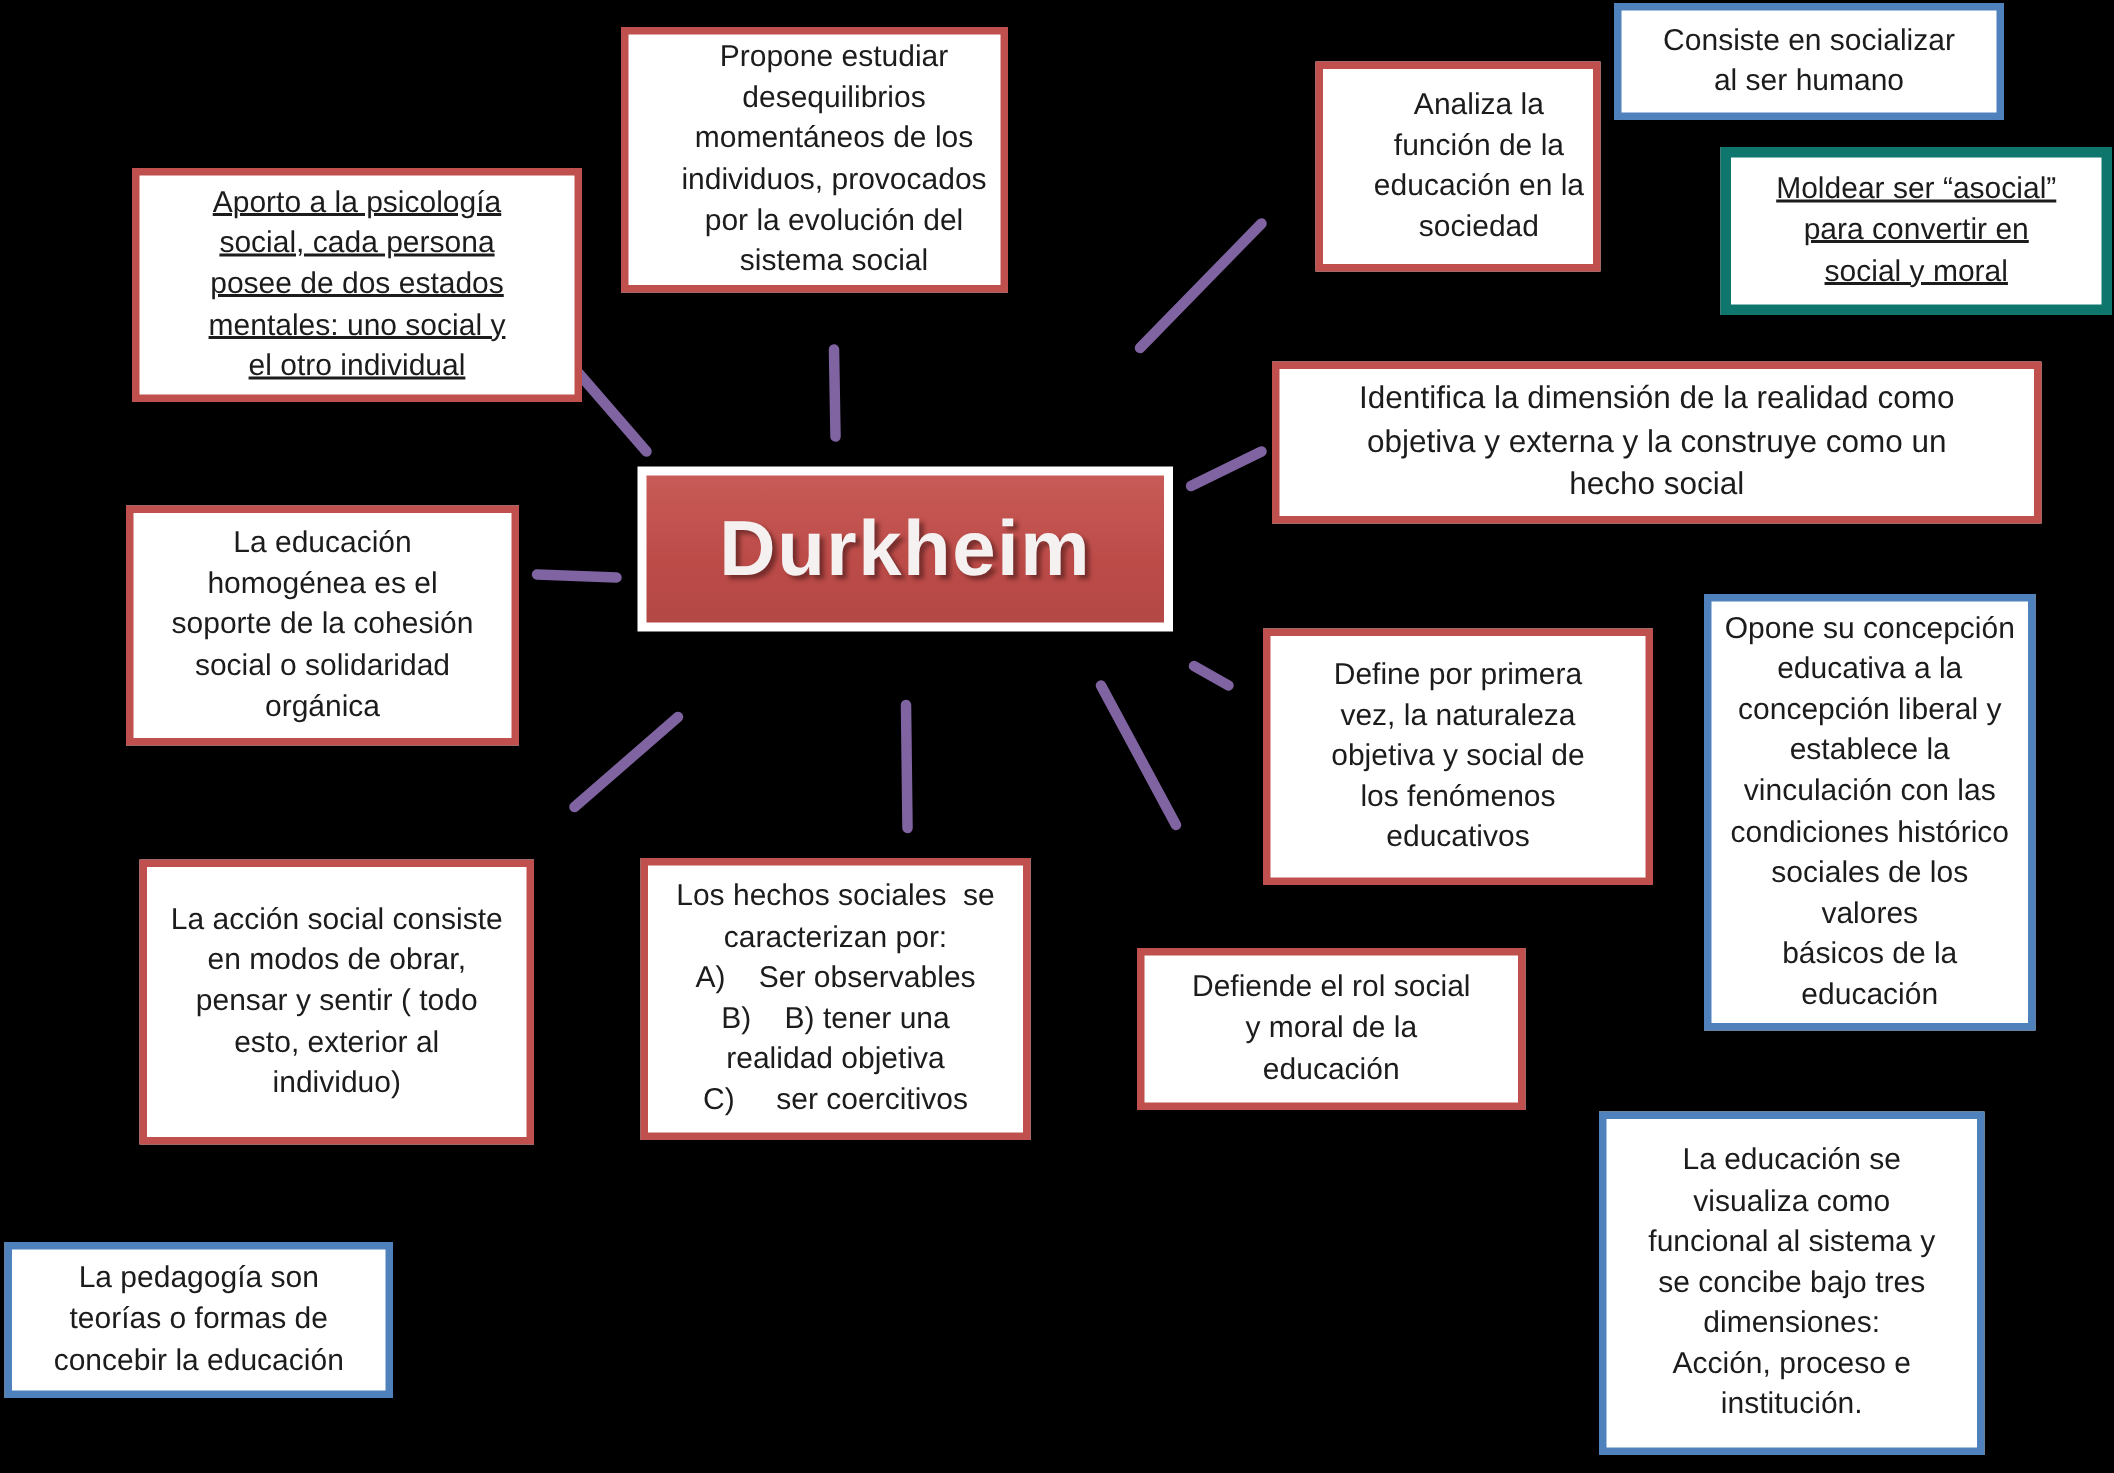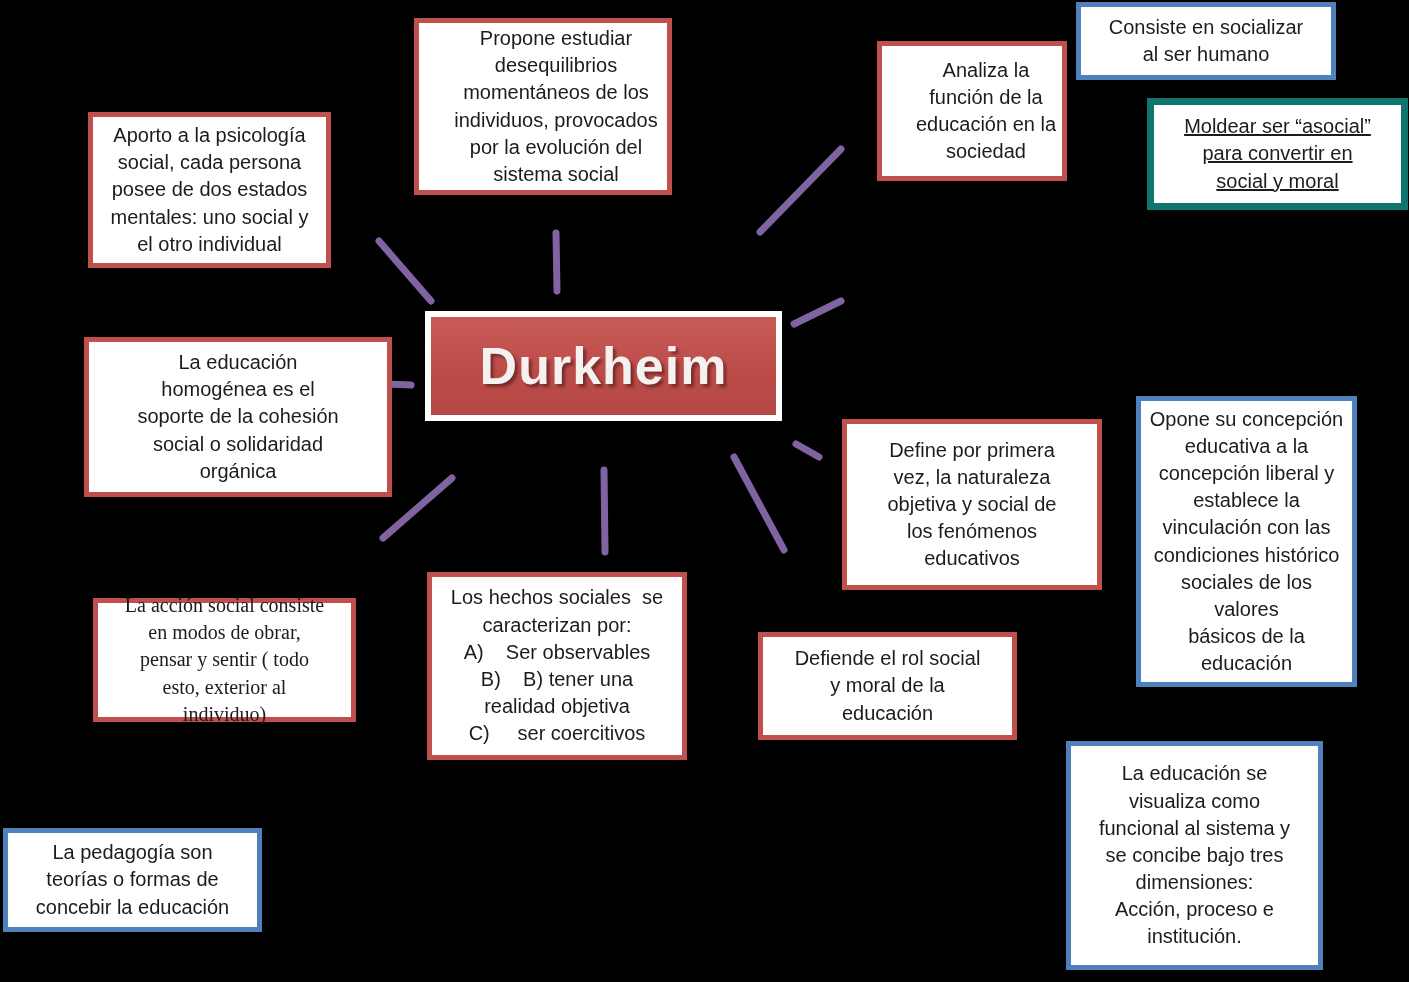--- a/index.html
+++ b/index.html
@@ -37,30 +37,30 @@
     font-size: 20px;
     line-height: 1.36;
     padding: 4px 6px;
   }
   .node .node-text { white-space: pre-line; }
   .node.list-box .node-text { white-space: pre-wrap; }
   .red   { border: 5px solid #C0504D; }
   .blue  { border: 5px solid #4F81BD; }
   .green { border: 7px solid #0f766e; text-decoration: underline; }
 
-  #b-aporto     { left: 88px;   top: 112px; width: 243px; height: 156px; }
+  #b-aporto     { left: 88px;   top: 112px; width: 300px; height: 156px; text-decoration: underline; }
   #b-propone    { left: 414px;  top: 18px;  width: 258px; height: 177px; padding-left: 32px; }
   #b-analiza    { left: 877px;  top: 41px;  width: 190px; height: 140px; justify-content: flex-end; }
   #b-consiste   { left: 1076px; top: 2px;   width: 260px; height: 78px;  }
   #b-moldear    { left: 1147px; top: 98px;  width: 261px; height: 112px; }
   #b-identifica { left: 848px;  top: 241px; width: 513px; height: 108px; font-size: 21px; }
-  #b-homogenea  { left: 84px;   top: 337px; width: 308px; height: 160px; }
+  #b-homogenea  { left: 84px;   top: 337px; width: 262px; height: 160px; }
   #b-define     { left: 842px;  top: 419px; width: 260px; height: 171px; }
   #b-opone      { left: 1136px; top: 396px; width: 221px; height: 291px; }
-  #b-accion     { left: 93px;   top: 598px; width: 263px; height: 124px; font-family: Liberation Serif, serif; }
+  #b-accion     { left: 93px;   top: 573px; width: 263px; height: 190px; }
   #b-hechos     { left: 427px;  top: 572px; width: 260px; height: 188px; }
   #b-defiende   { left: 758px;  top: 632px; width: 259px; height: 108px; }
   #b-pedagogia  { left: 3px;    top: 784px; width: 259px; height: 104px; margin-top: 44px; }
   #b-visualiza  { left: 1066px; top: 741px; width: 257px; height: 229px; }
 
   #b-center {
     position: absolute;
     left: 425px; top: 311px;
     width: 357px; height: 110px;
     box-sizing: border-box;
@@ -130,20 +130,25 @@
     <span class="node-text">Consiste en socializar
 al ser humano</span>
   </div>
 
   <div id="b-moldear" class="node green">
     <span class="node-text">Moldear ser “asocial”
 para convertir en
 social y moral</span>
   </div>
 
+  <div id="b-identifica" class="node red">
+    <span class="node-text">Identifica la dimensión de la realidad como
+objetiva y externa y la construye como un
+hecho social</span>
+  </div>
 
   <div id="b-center">
     <div class="center-fill">
       <span class="center-label">Durkheim</span>
     </div>
   </div>
 
   <div id="b-homogenea" class="node red">
     <span class="node-text">La educación
 homogénea es el

